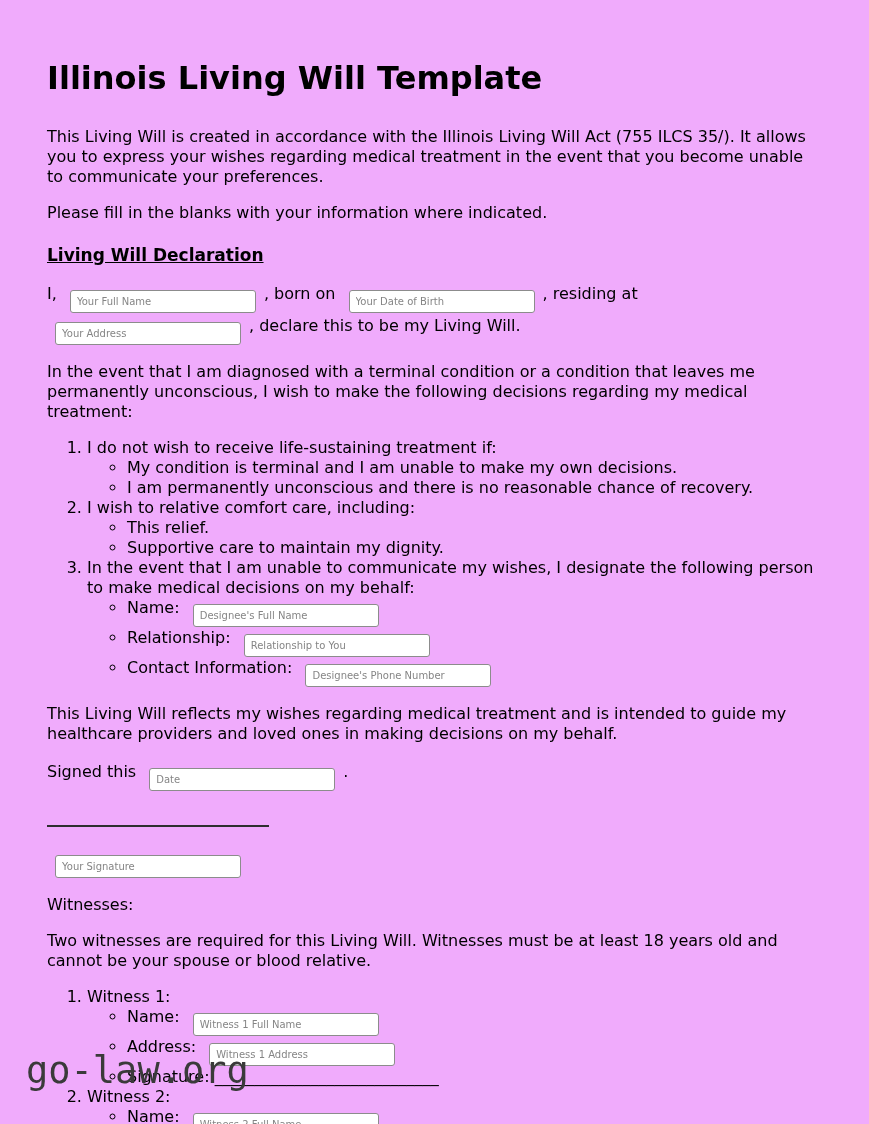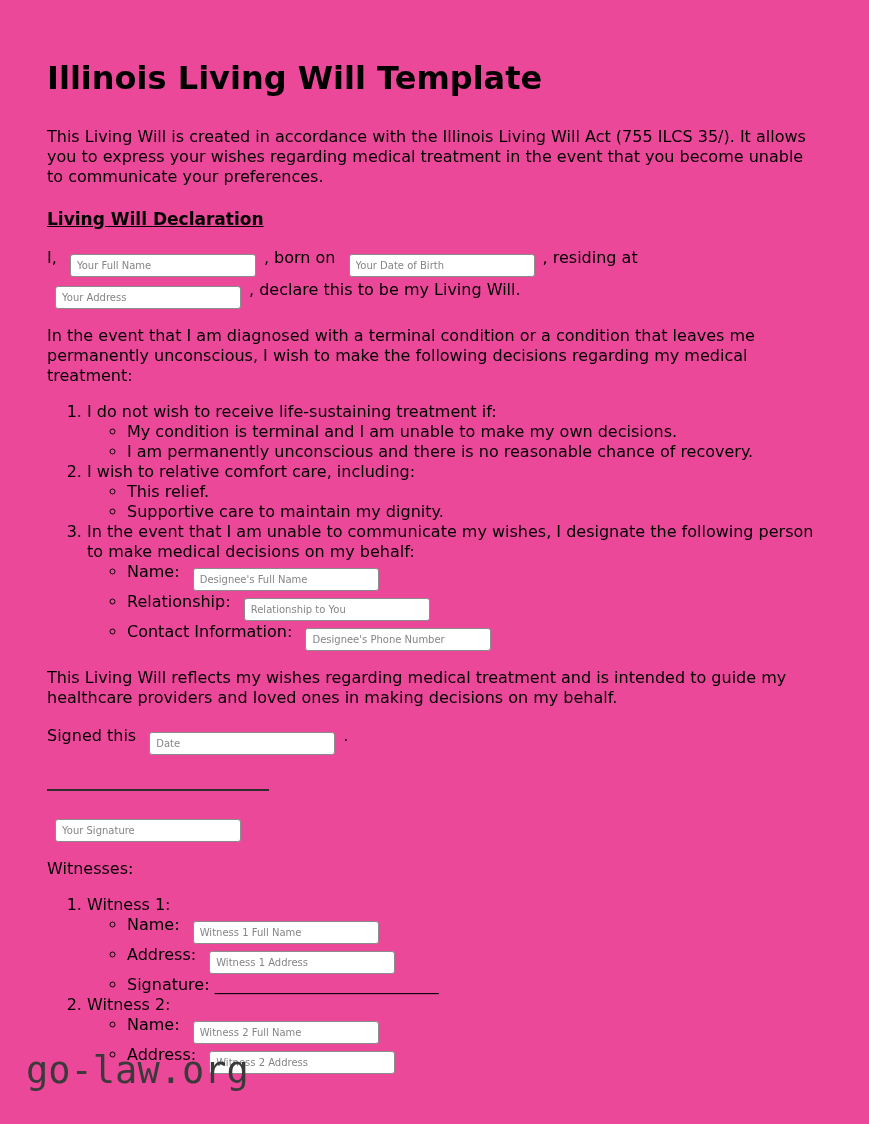--- a/index.html
+++ b/index.html
@@ -2,21 +2,21 @@
 <html><head>
 <meta charset="utf-8">
 <style>
   * { box-sizing: border-box; }
   html, body { margin: 0; padding: 0; background: #ffffff; }
   .page {
     position: relative;
     width: 869px;
     height: 1124px;
     overflow: hidden;
-    background: #ec4899;
+    background: #f0abfc;
     font-family: "DejaVu Sans", sans-serif;
     font-size: 16px;
     line-height: 1.25;
     color: #000000;
     padding: 43px 47px 0 47px;
   }
   h1 {
     font-size: 32px;
     line-height: 38px;
     font-weight: bold;
@@ -72,20 +72,21 @@
 </style>
 </head>
 <body>
 
 <div class="page">
 
   <h1>Illinois Living Will Template</h1>
 
   <p>This Living Will is created in accordance with the Illinois Living Will Act (755 ILCS 35/). It allows you to express your wishes regarding medical treatment in the event that you become unable to communicate your preferences.</p>
 
+  <p>Please fill in the blanks with your information where indicated.</p>
 
   <h3>Living Will Declaration</h3>
 
   <p class="sentence"><span>I,</span>
     <input class="fill" type="text" placeholder="Your Full Name" style=""><span>, born on</span>
     <input class="fill" type="text" placeholder="Your Date of Birth" style=""><span>, residing at</span>
     <input class="fill" type="text" placeholder="Your Address" style=""><span>, declare this to be my Living Will.</span></p>
 
   <p>In the event that I am diagnosed with a terminal condition or a condition that leaves me permanently unconscious, I wish to make the following decisions regarding my medical treatment:</p>
 
@@ -129,20 +130,21 @@
     <input class="fill" type="text" placeholder="Date" style=""><span>.</span></p>
 
   <div class="sig-line"></div>
 
   <div class="sig-input-row">
     <input class="fill" type="text" placeholder="Your Signature" style="">
   </div>
 
   <p>Witnesses:</p>
 
+  <p>Two witnesses are required for this Living Will. Witnesses must be at least 18 years old and cannot be your spouse or blood relative.</p>
 
   <ol>
     <li>
       <span>Witness 1:</span>
       <ul class="sub">
         <li>
           <span>Name:</span>
           <input class="fill" type="text" placeholder="Witness 1 Full Name" style="">
         </li>
         <li>

